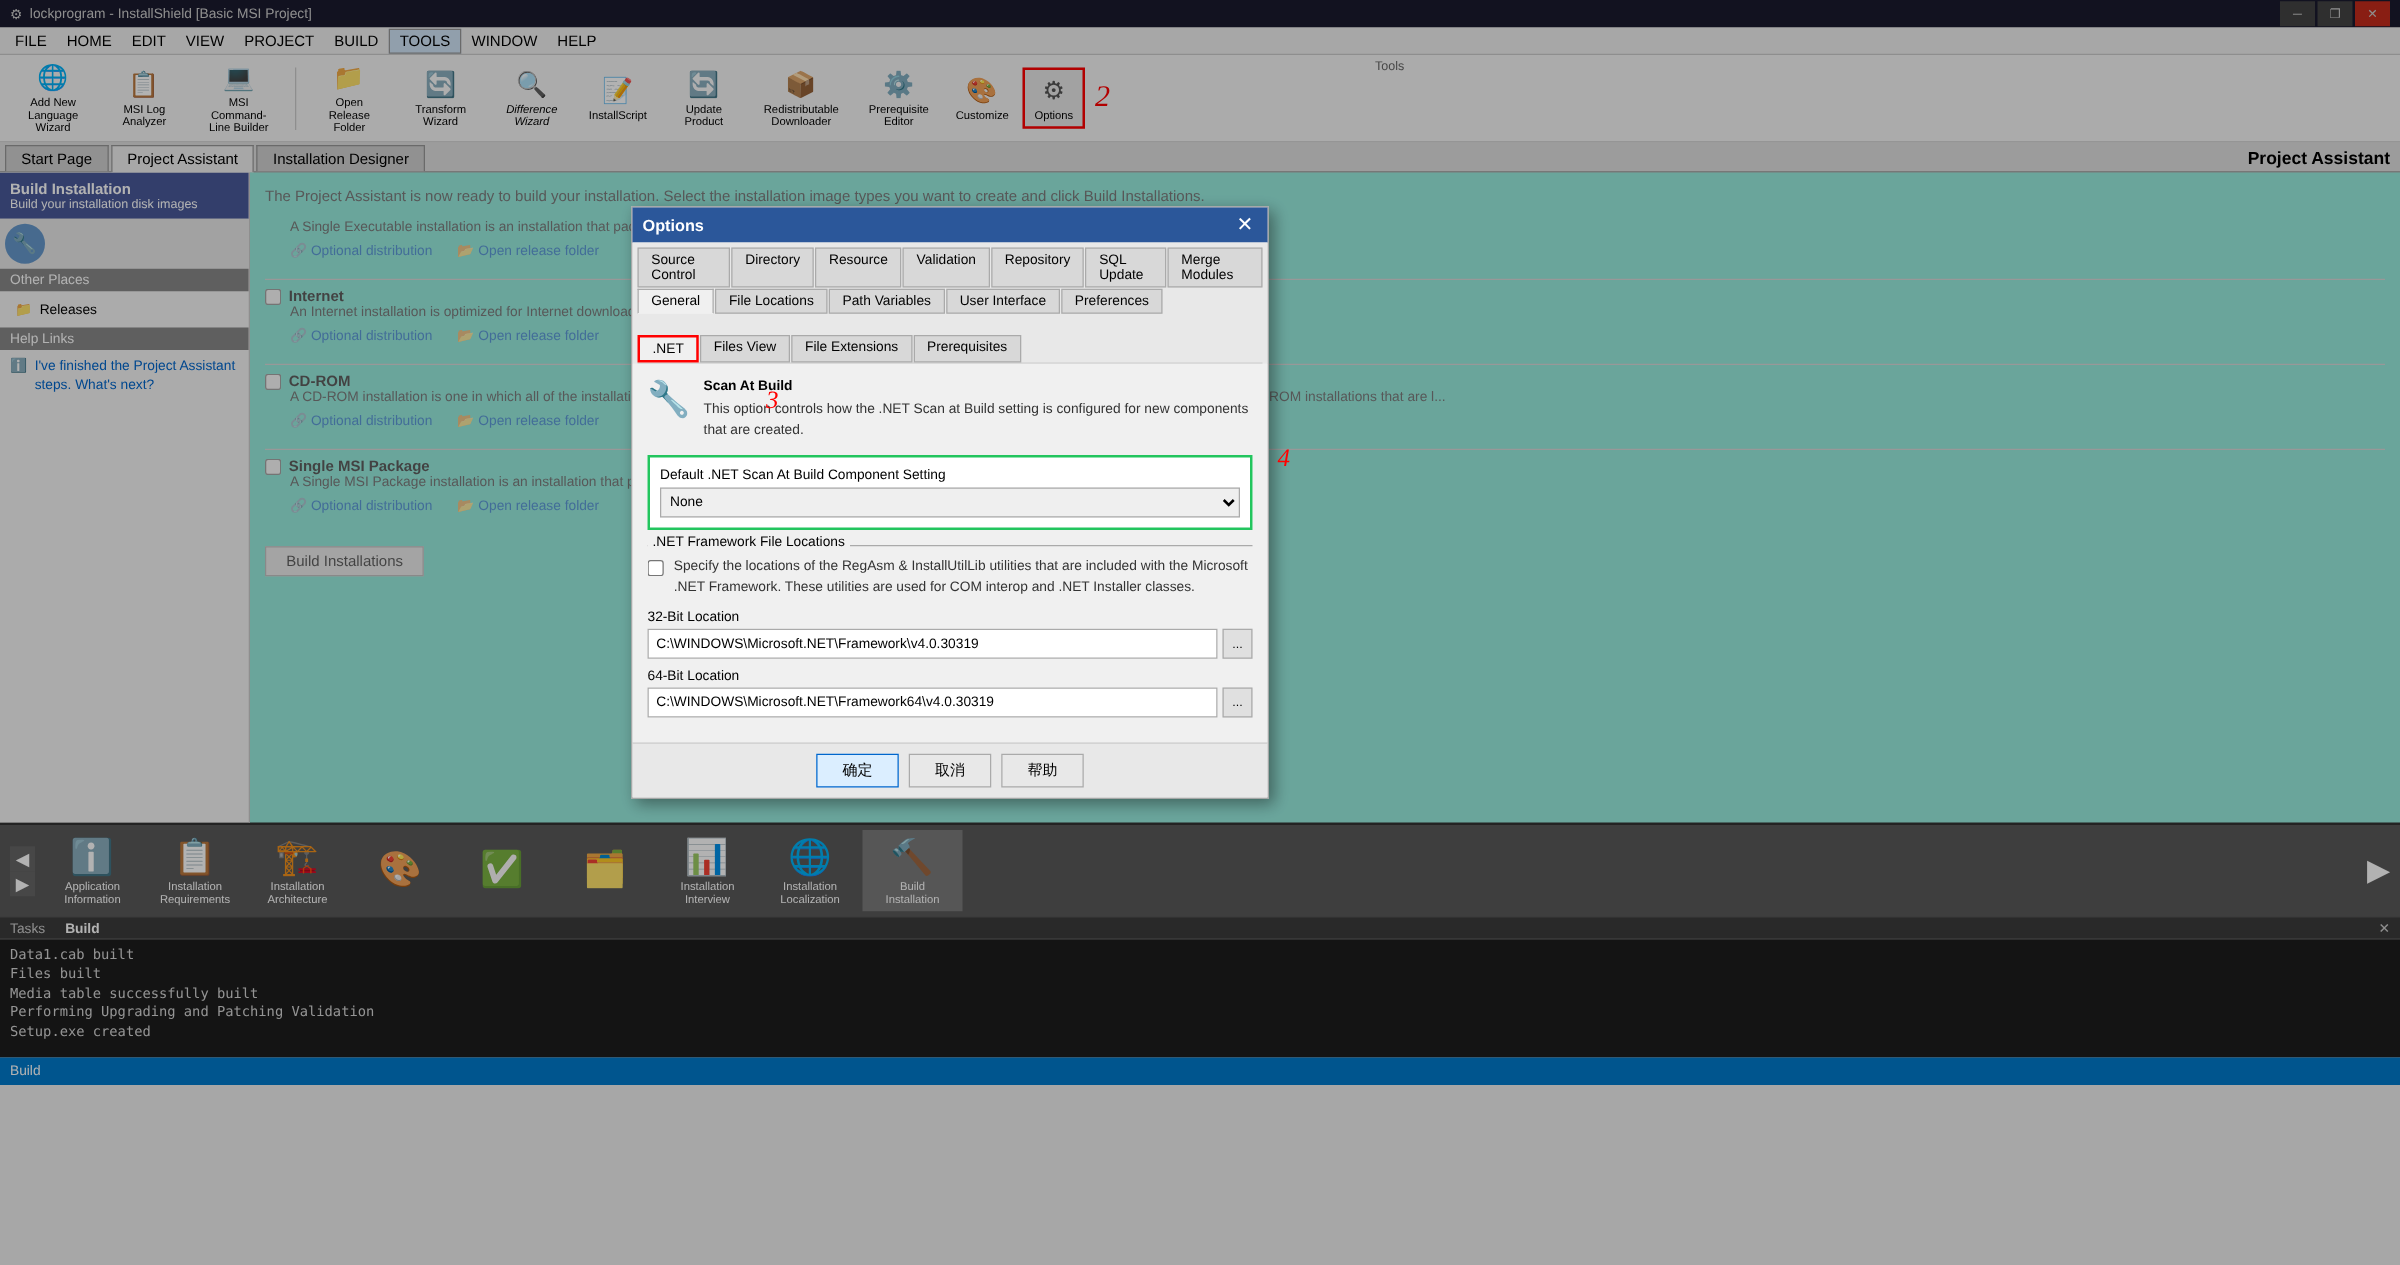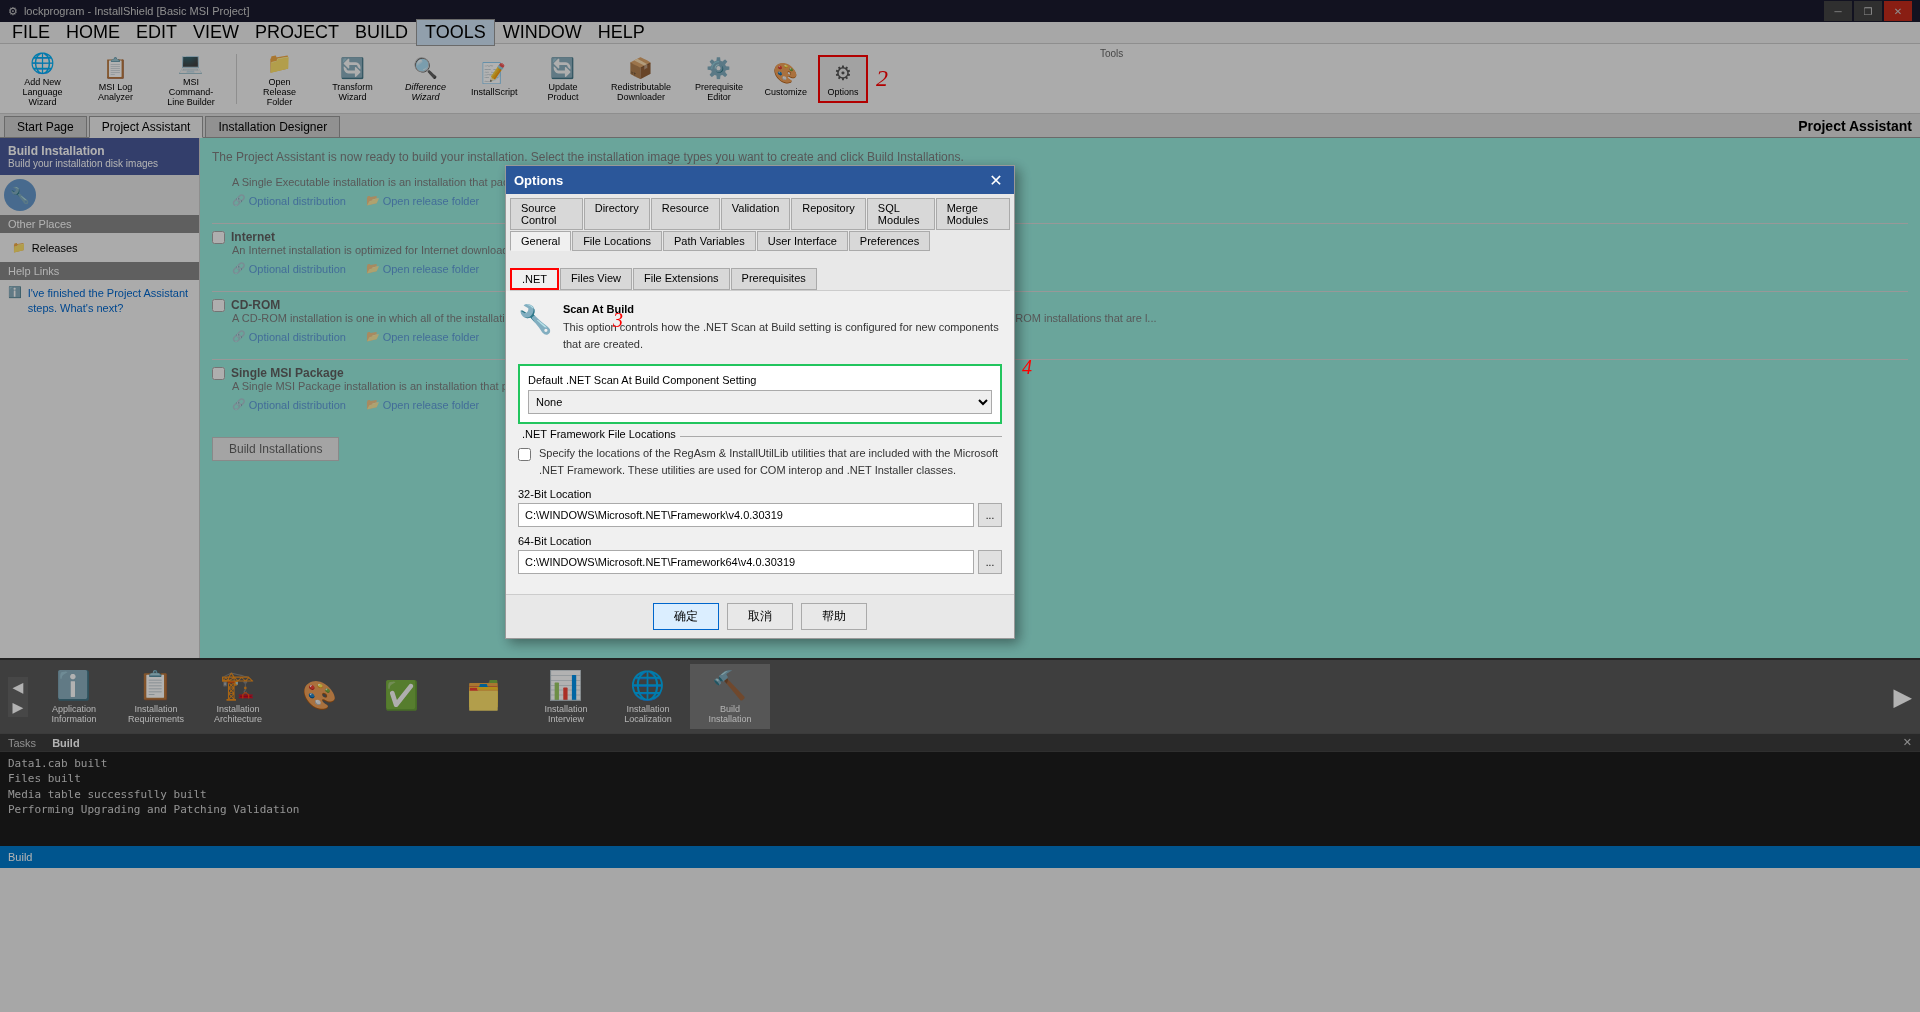--- a/index.html
+++ b/index.html
@@ -7,21 +7,21 @@
 
     
     #title-bar { background: #1a1a2e; height: 22px; display: flex; align-items: center; justify-content: space-between; padding: 0 8px; color: #ccc; font-size: 11px; }
     #title-bar-left { display: flex; align-items: center; gap: 6px; }
     #title-bar-controls { display: flex; gap: 2px; }
     .tb-btn { width: 28px; height: 20px; background: #444; border: none; color: #ccc; cursor: pointer; font-size: 10px; display: flex; align-items: center; justify-content: center; }
     .tb-close { background: #c42b1c; }
 
     
     #menu-bar { background: #f0f0f0; height: 22px; display: flex; align-items: center; border-bottom: 1px solid #ccc; padding: 0 4px; }
-    .menu-item { padding: 2px 8px; cursor: pointer; font-size: 18px; color: #000; }
+    .menu-item { padding: 2px 8px; cursor: pointer; font-size: 12px; color: #000; }
     .menu-item.active { background: #d0e4f7; border: 1px solid #999; }
     .menu-tools { color: #000; border: 2px solid red; }
 
     
     #toolbar { background: #f5f5f5; height: 70px; border-bottom: 1px solid #ccc; display: flex; align-items: center; padding: 4px 8px; gap: 4px; }
     .toolbar-btn { display: flex; flex-direction: column; align-items: center; padding: 4px 6px; cursor: pointer; min-width: 50px; border: 1px solid transparent; font-size: 10px; gap: 2px; }
     .toolbar-icon { font-size: 20px; color: #555; }
     .toolbar-separator { width: 1px; height: 50px; background: #ccc; margin: 0 4px; }
     .options-btn-highlighted { border: 2px solid red !important; background: #e8e8e8; }
 
@@ -334,20 +334,21 @@
   <span style="cursor:pointer;font-weight:bold;color:white;">Build</span>
   <span style="flex:1"></span>
   <span style="cursor:pointer;">✕</span>
 </div>
 
 <div id="build-output" style="background:#1e1e1e;color:#d4d4d4;font-family:Consolas,monospace;font-size:11px;padding:4px 8px;height:95px;overflow-y:auto;">
   <div class="build-output-line">Data1.cab built</div>
   <div class="build-output-line">Files built</div>
   <div class="build-output-line">Media table successfully built</div>
   <div class="build-output-line">Performing Upgrading and Patching Validation</div>
+  <div class="build-output-line">Setup.exe created</div>
 
 </div>
 
 <div id="status-bar" style="height:22px;background:#007acc;display:flex;align-items:center;padding:0 8px;color:white;font-size:11px;">
   <span>Build</span>
 </div>
 
 <div id="overlay"></div>
 
 <div id="options-dialog">
@@ -357,21 +358,21 @@
     <button class="dialog-close-btn">✕</button>
   </div>
 
   <div style="background:#e8e8e8;padding:4px 4px 0;">
     <div style="display:flex;gap:1px;margin-bottom:1px;">
       <div class="dialog-tab">Source Control</div>
       <div class="dialog-tab">Directory</div>
       <div class="dialog-tab">Resource</div>
       <div class="dialog-tab">Validation</div>
       <div class="dialog-tab">Repository</div>
-      <div class="dialog-tab">SQL Modules</div>
+      <div class="dialog-tab">SQL Update</div>
       <div class="dialog-tab">Merge Modules</div>
     </div>
     <div style="display:flex;gap:1px;margin-bottom:17px;">
       <div class="dialog-tab active">General</div>
       <div class="dialog-tab">File Locations</div>
       <div class="dialog-tab">Path Variables</div>
       <div class="dialog-tab">User Interface</div>
       <div class="dialog-tab">Preferences</div>
     </div>
 

